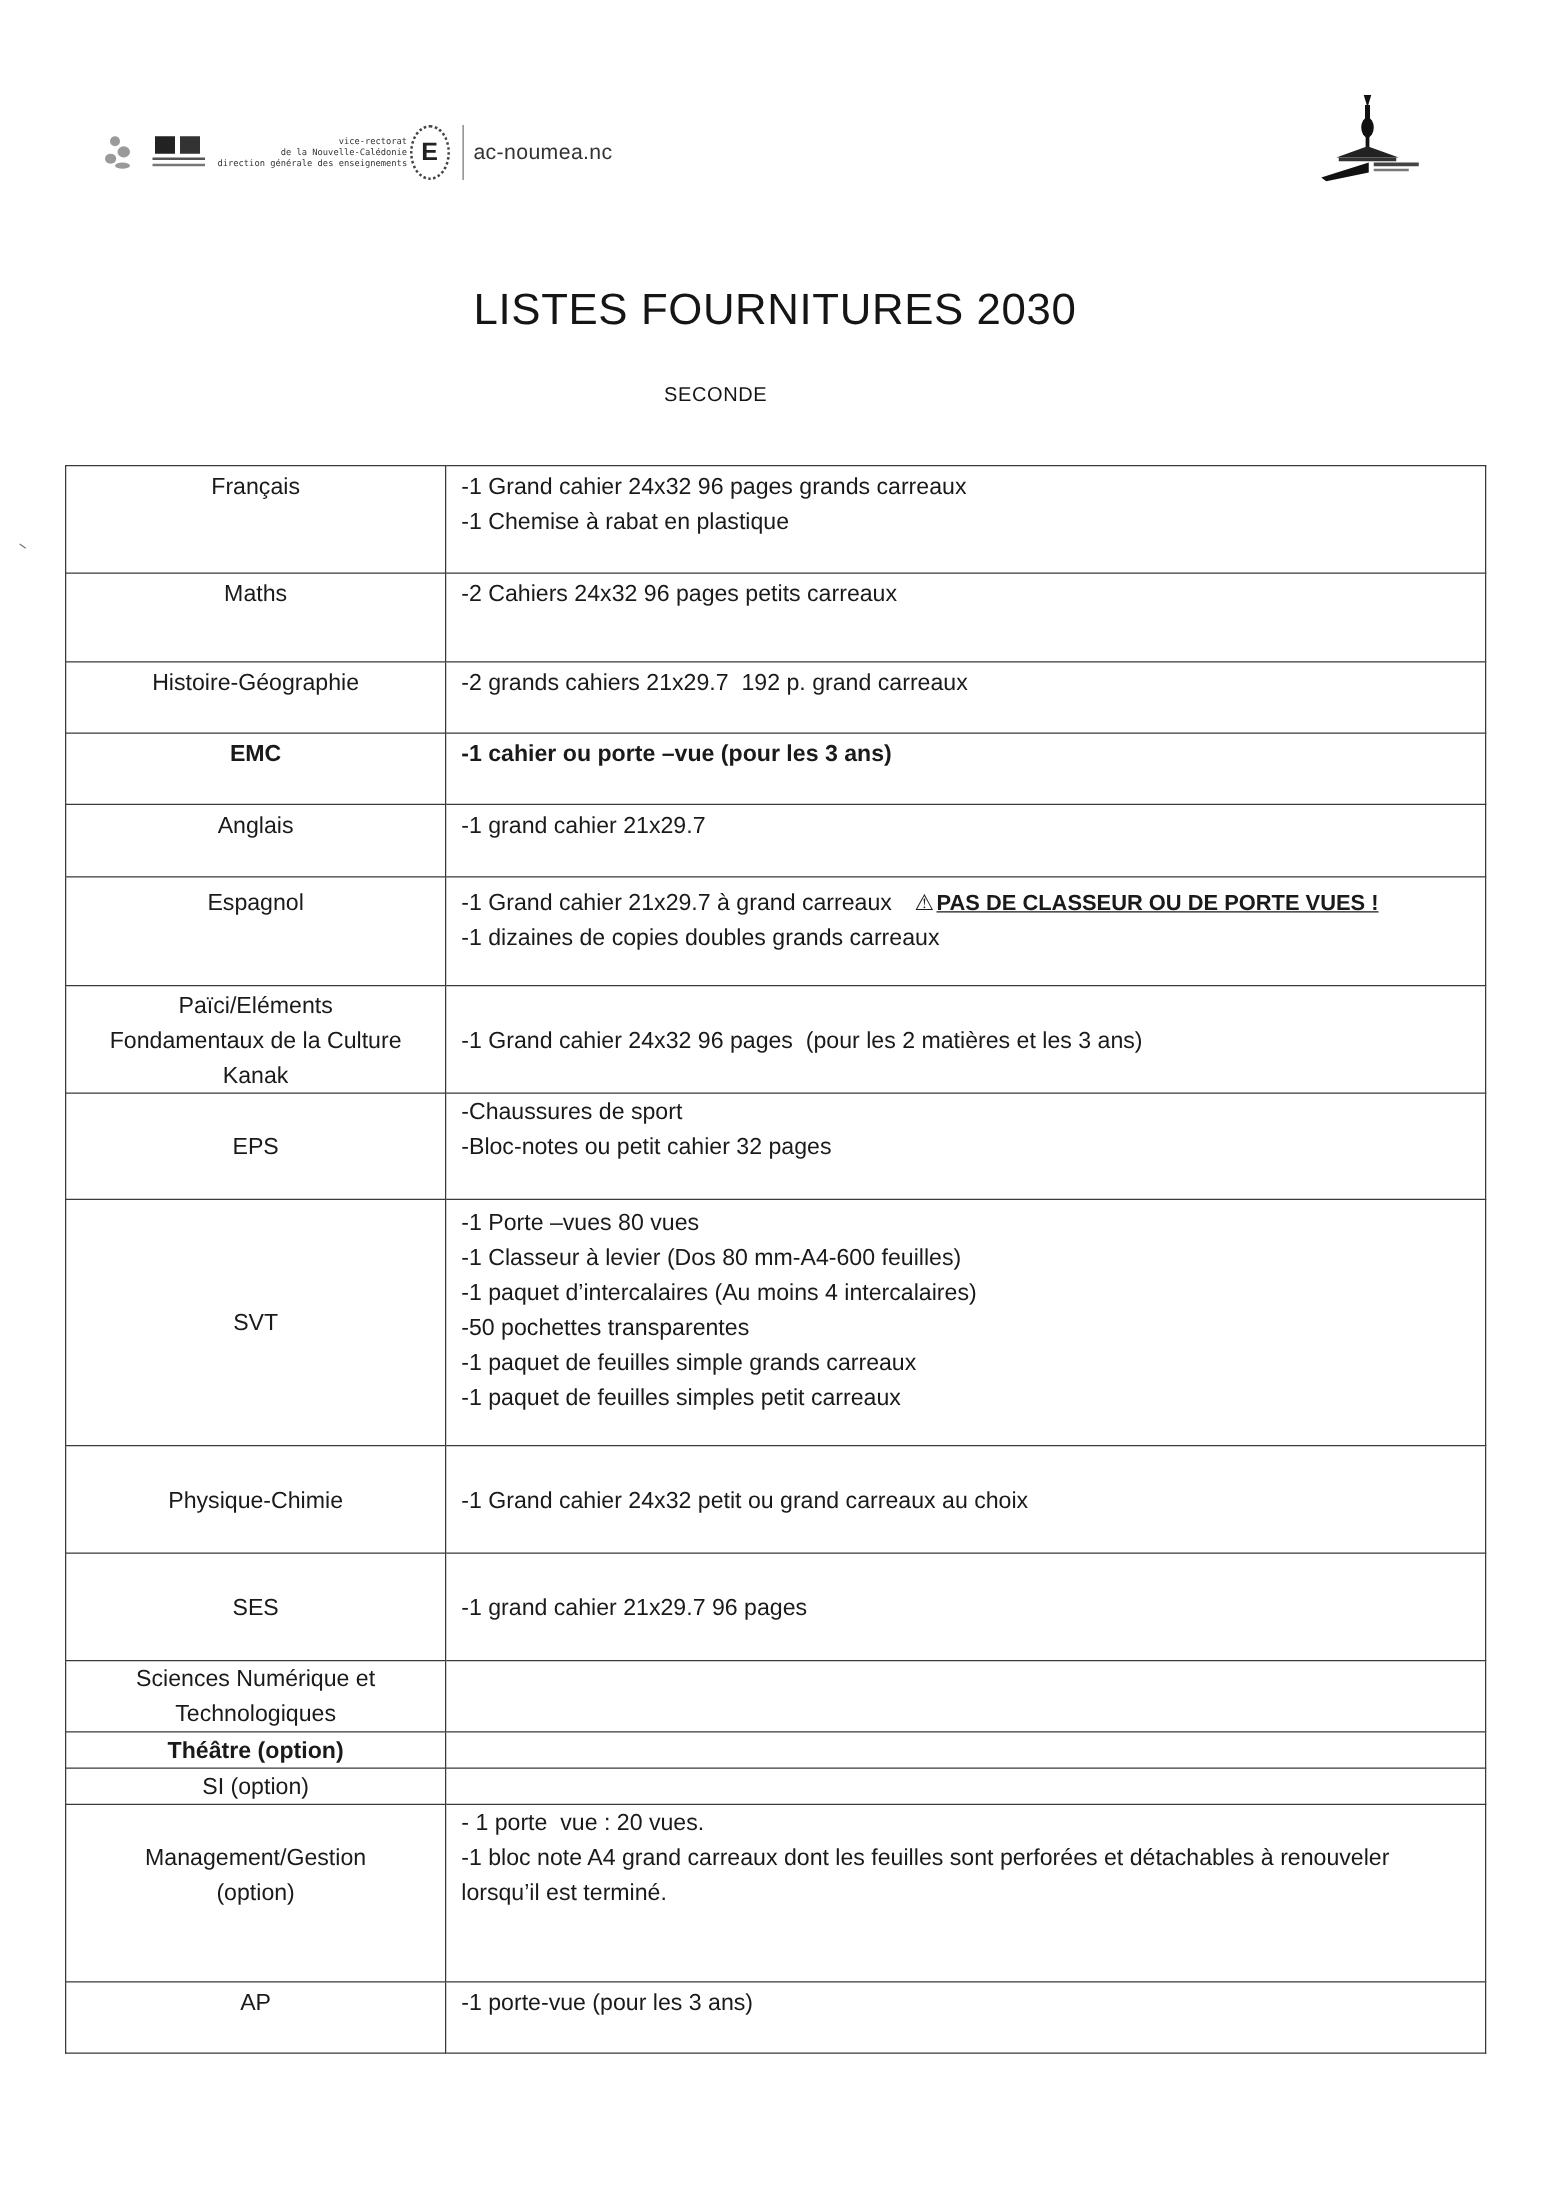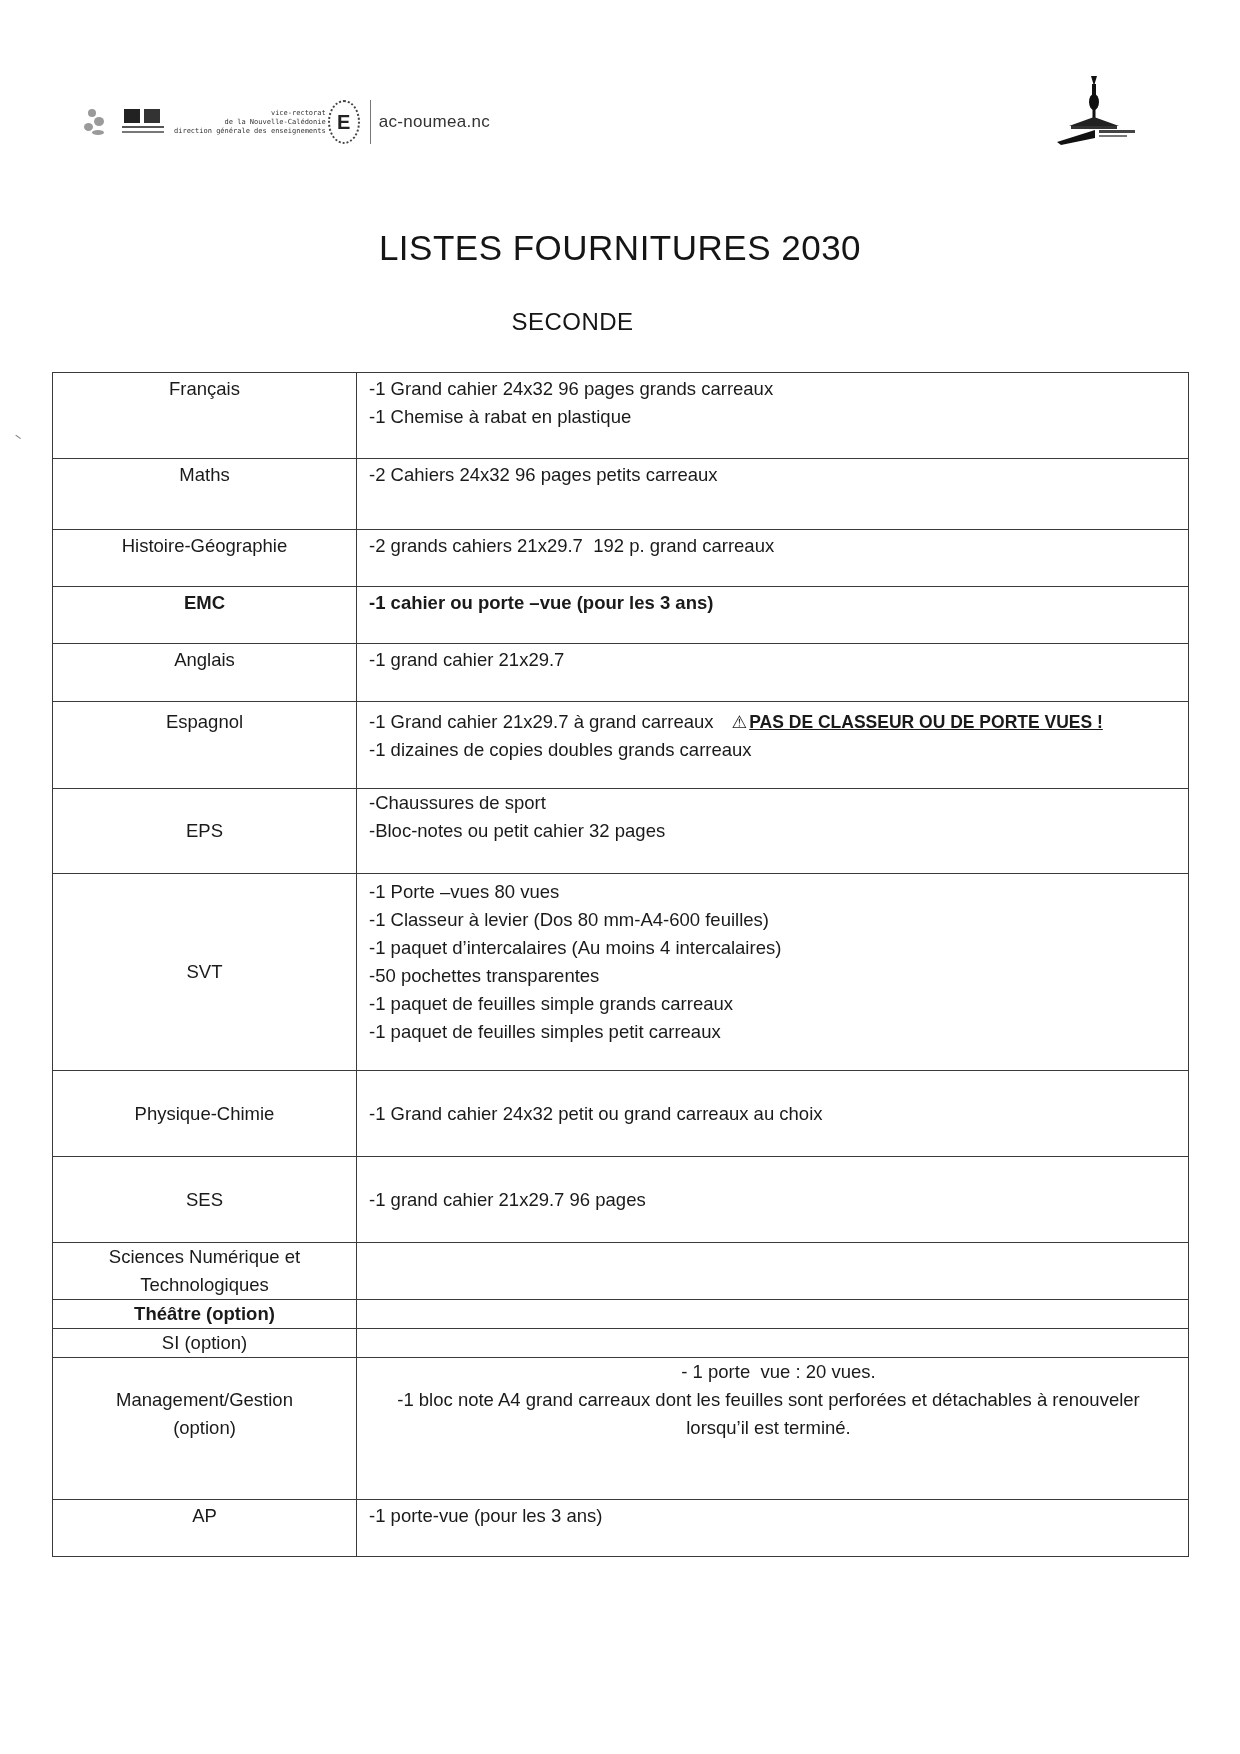--- a/index.html
+++ b/index.html
@@ -17,21 +17,21 @@
   .logo-rf .t2 { position: absolute; left: 0; top: 24px; width: 42px; height: 2px; background: #777; }
   .vr-text { font-family: "DejaVu Sans Mono", monospace; font-size: 7px; line-height: 9px; color: #333; text-align: right; margin-right: 2px; }
   .vr-text div { white-space: nowrap; }
   .logo-e { width: 28px; height: 40px; border: 2px dotted #444; border-radius: 50%; display: flex; align-items: center; justify-content: center; font-size: 20px; font-weight: bold; color: #222; margin-right: 10px; }
   .header-sep { width: 1px; height: 44px; background: #777; margin-right: 8px; }
   .site-name { font-size: 17px; color: #333; letter-spacing: 0.3px; }
   .header-right { position: absolute; left: 1055px; top: 72px; width: 110px; height: 75px; }
   .header-right svg { width: 110px; height: 75px; }
 
   .title { position: absolute; left: 0; width: 1240px; top: 228px; text-align: center; font-size: 35px; letter-spacing: 0.5px; color: #151515; }
-  .subtitle { position: absolute; left: 0; width: 1145px; top: 308px; text-align: center; font-size: 24px; letter-spacing: 0.5px; color: #151515; padding-left: 0; }
+  .subtitle { position: absolute; left: 0; width: 1145px; top: 308px; text-align: center; font-size: 16px; letter-spacing: 0.5px; color: #151515; padding-left: 0; }
 
   table.supplies {
     position: absolute; left: 52px; top: 372px; width: 1137px;
     border-collapse: collapse; table-layout: fixed; font-size: 18.5px; padding-left: 12px;
   }
   table.supplies td { border: 1.3px solid #3a3a3a; vertical-align: top; line-height: 28px; padding: 0; }
   td.subject { width: 303px; text-align: center; padding-top: 2px !important; }
   td.items { padding-left: 12px !important; padding-top: 2px !important; }
   td.subject.middle, td.items.middle { vertical-align: middle; padding-top: 0 !important; }
   .item-line { white-space: nowrap; }
@@ -125,20 +125,30 @@
     <tr style="height:87px;">
       <td class="subject" style="padding-top:6px !important;">Espagnol</td>
       <td class="items" style="padding-top:6px !important;">
         <div class="item-line">
           <span>-1 Grand cahier 21x29.7 à grand carreaux</span><span class="warn"><span class="warn-icon">⚠</span><span>PAS DE CLASSEUR OU DE PORTE VUES !</span></span>
         </div>
         <div class="item-line">-1 dizaines de copies doubles grands carreaux</div>
       </td>
     </tr>
 
+    <tr style="height:86px;">
+      <td class="subject middle">
+        <div>Païci/Eléments</div>
+        <div>Fondamentaux de la Culture</div>
+        <div>Kanak</div>
+      </td>
+      <td class="items middle">
+        <div class="item-line" style="white-space:pre;">-1 Grand cahier 24x32 96 pages  (pour les 2 matières et les 3 ans)</div>
+      </td>
+    </tr>
 
     <tr style="height:85px;">
       <td class="subject middle">EPS</td>
       <td class="items" style="padding-top:0 !important;">
         <div class="item-line">-Chaussures de sport</div>
         <div class="item-line">-Bloc-notes ou petit cahier 32 pages</div>
       </td>
     </tr>
 
     <tr style="height:197px;">
@@ -183,21 +193,21 @@
     <tr style="height:29px;">
       <td class="subject" style="padding-top:0 !important;">SI (option)</td>
       <td class="items"></td>
     </tr>
 
     <tr style="height:142px;">
       <td class="subject" style="padding-top:28px !important;">
         <div>Management/Gestion</div>
         <div>(option)</div>
       </td>
-      <td class="items" style="padding-top:0 !important;text-align:center;">
+      <td class="items" style="padding-top:0 !important;">
         <div class="item-line" style="white-space:pre;">- 1 porte  vue : 20 vues.</div>
         <div class="item-line wrap">-1 bloc note A4 grand carreaux dont les feuilles sont perforées et détachables à renouveler lorsqu’il est terminé.</div>
       </td>
     </tr>
 
     <tr style="height:57px;">
       <td class="subject">AP</td>
       <td class="items">
         <div class="item-line">-1 porte-vue (pour les 3 ans)</div>
       </td>

